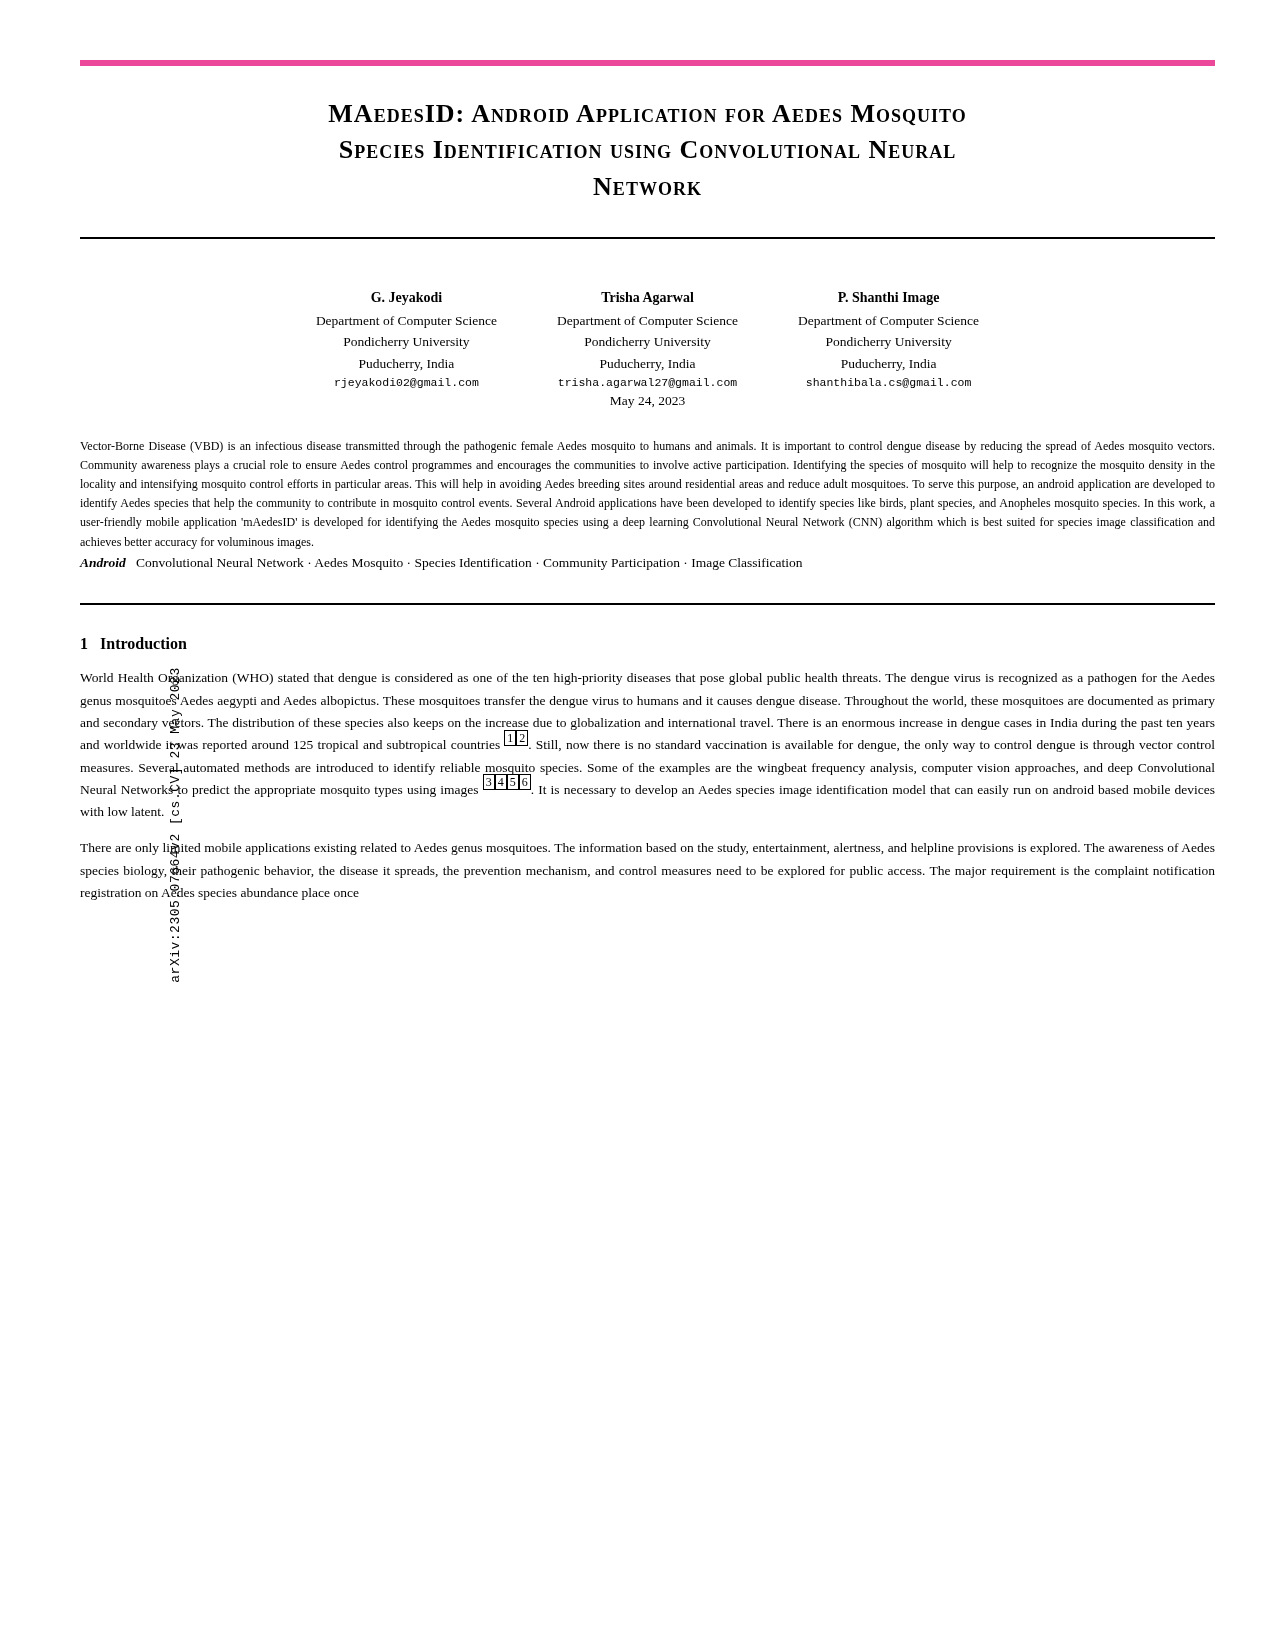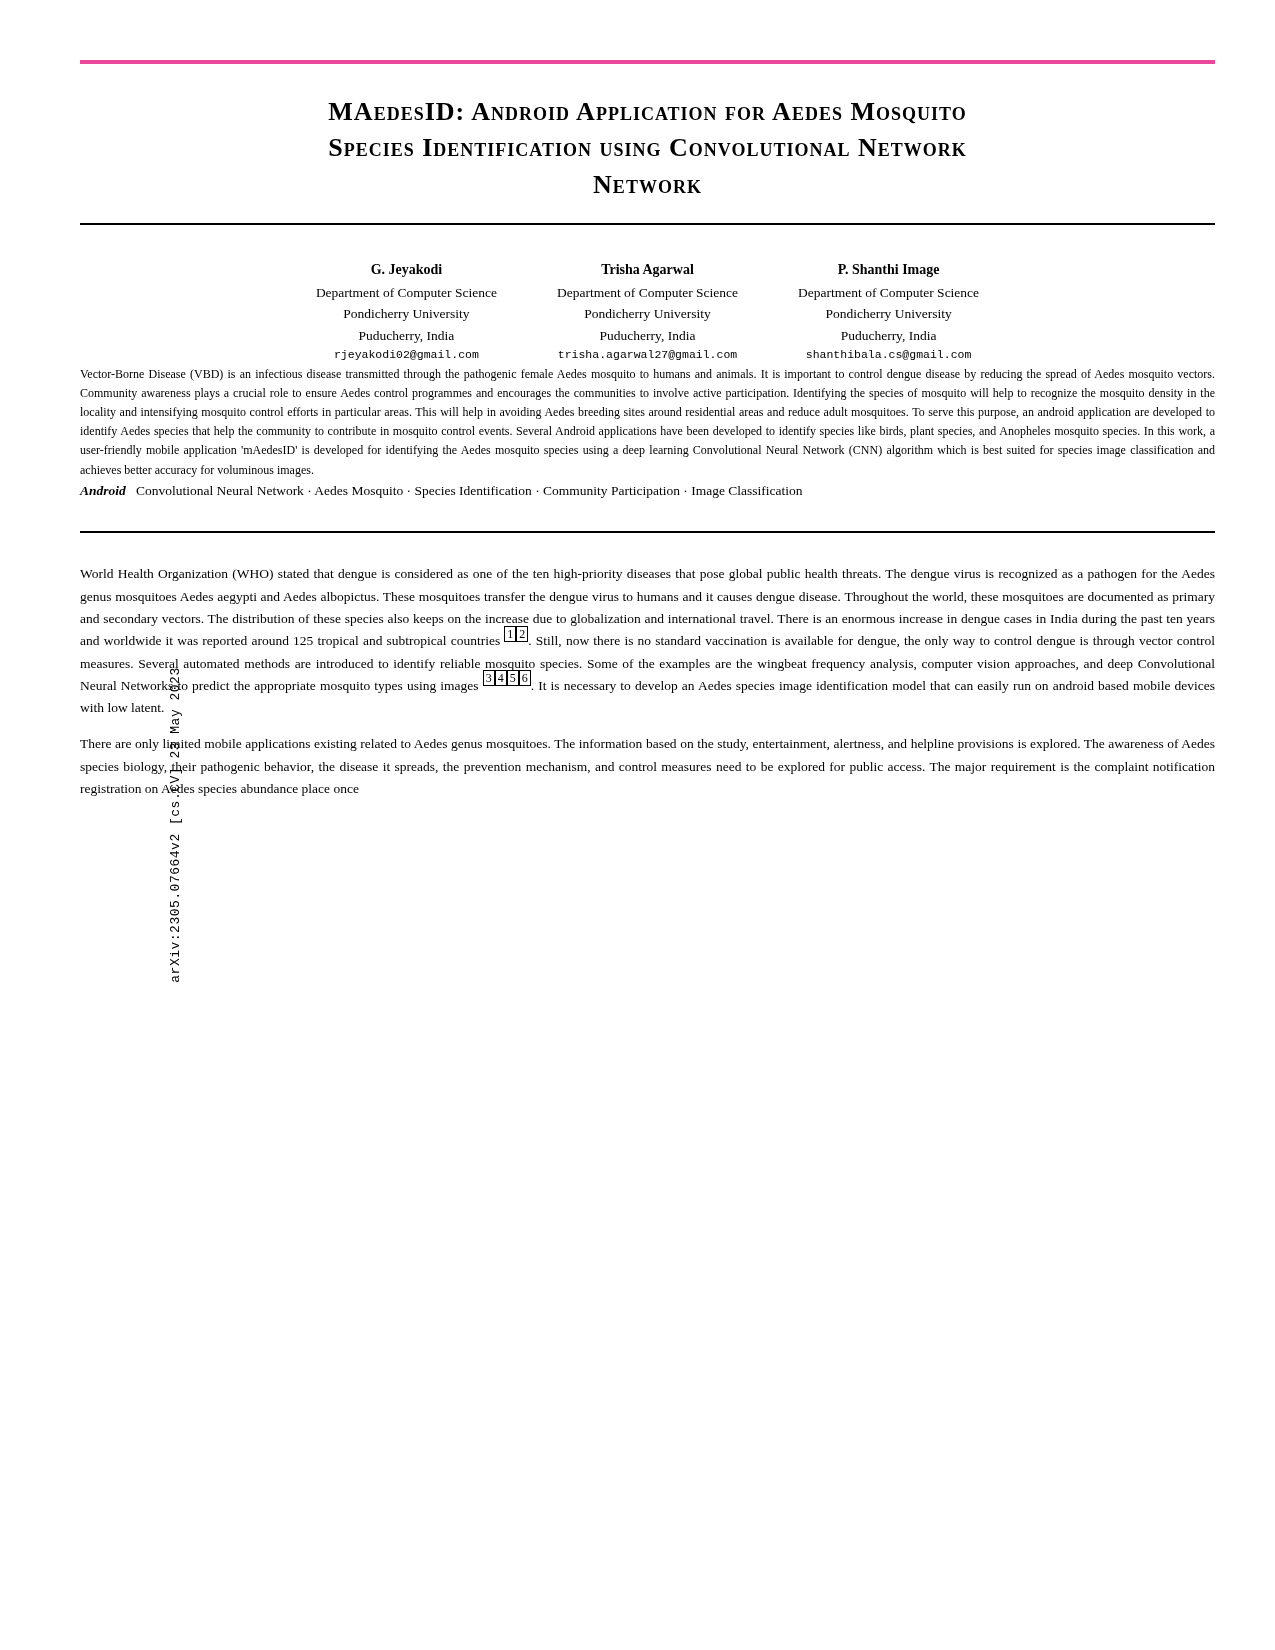--- a/index.html
+++ b/index.html
@@ -39,24 +39,24 @@
     }
 
     .content-area {
       margin-left: 80px;
       margin-right: 60px;
     }
 
     
     .title-section {
       text-align: center;
-      padding: 30px 0 20px 0;
+      padding: 30px 0 32px 0;
       border-bottom: 2px solid #000;
-      border-top: 4px solid #ec4899;
-      margin-bottom: 34px;
+      border-top: 6px solid #ec4899;
+      margin-bottom: 48px;
     }
 
     .paper-title {
       font-size: 26px;
       font-weight: bold;
       font-variant: small-caps;
       line-height: 1.4;
       letter-spacing: 1px;
     }
 
@@ -166,21 +166,21 @@
 
 <div class="page">
 
   <div class="side-label">arXiv:2305.07664v2  [cs.CV]  23 May 2023</div>
 
   <div class="content-area">
 
     <div class="title-section">
       <div class="paper-title">
         <span>MAedesID: Android Application for Aedes Mosquito</span><br>
-        <span>Species Identification using Convolutional Network</span><br>
+        <span>Species Identification using Convolutional Neural</span><br>
         <span>Network</span>
       </div>
     </div>
 
     <div class="authors-section">
 
       <div class="author-block">
         <div class="author-name">G. Jeyakodi</div>
         <div>Department of Computer Science</div>
         <div>Pondicherry University</div>
@@ -199,33 +199,40 @@
       <div class="author-block">
         <div class="author-name">P. Shanthi Image</div>
         <div>Department of Computer Science</div>
         <div>Pondicherry University</div>
         <div>Puducherry, India</div>
         <div class="author-email">shanthibala.cs@gmail.com</div>
       </div>
 
     </div>
 
+    <div class="date-section">
+      <span>May 24, 2023</span>
+    </div>
 
     <div class="abstract-section">
       <p class="abstract-text">Vector-Borne Disease (VBD) is an infectious disease transmitted through the pathogenic female Aedes mosquito to humans and animals. It is important to control dengue disease by reducing the spread of Aedes mosquito vectors. Community awareness plays a crucial role to ensure Aedes control programmes and encourages the communities to involve active participation. Identifying the species of mosquito will help to recognize the mosquito density in the locality and intensifying mosquito control efforts in particular areas. This will help in avoiding Aedes breeding sites around residential areas and reduce adult mosquitoes. To serve this purpose, an android application are developed to identify Aedes species that help the community to contribute in mosquito control events. Several Android applications have been developed to identify species like birds, plant species, and Anopheles mosquito species. In this work, a user-friendly mobile application 'mAedesID' is developed for identifying the Aedes mosquito species using a deep learning Convolutional Neural Network (CNN) algorithm which is best suited for species image classification and achieves better accuracy for voluminous images.</p>
       <p class="keywords-line">
         <span class="keywords-label">Android</span>
         <span>&nbsp;</span>
         <span>Convolutional Neural Network · Aedes Mosquito · Species Identification · Community Participation · Image Classification</span>
       </p>
     </div>
 
     <hr class="section-divider">
 
     <div class="intro-section">
+      <div class="section-heading">
+        <span class="section-number">1</span>
+        <span>Introduction</span>
+      </div>
 
       <p class="body-text">World Health Organization (WHO) stated that dengue is considered as one of the ten high-priority diseases that pose global public health threats. The dengue virus is recognized as a pathogen for the Aedes genus mosquitoes Aedes aegypti and Aedes albopictus. These mosquitoes transfer the dengue virus to humans and it causes dengue disease. Throughout the world, these mosquitoes are documented as primary and secondary vectors. The distribution of these species also keeps on the increase due to globalization and international travel. There is an enormous increase in dengue cases in India during the past ten years and worldwide it was reported around 125 tropical and subtropical countries <span class="cite">1</span><span class="cite">2</span>. Still, now there is no standard vaccination is available for dengue, the only way to control dengue is through vector control measures. Several automated methods are introduced to identify reliable mosquito species. Some of the examples are the wingbeat frequency analysis, computer vision approaches, and deep Convolutional Neural Networks to predict the appropriate mosquito types using images <span class="cite">3</span><span class="cite">4</span><span class="cite">5</span><span class="cite">6</span>. It is necessary to develop an Aedes species image identification model that can easily run on android based mobile devices with low latent.</p>
 
       <p class="body-text">There are only limited mobile applications existing related to Aedes genus mosquitoes. The information based on the study, entertainment, alertness, and helpline provisions is explored. The awareness of Aedes species biology, their pathogenic behavior, the disease it spreads, the prevention mechanism, and control measures need to be explored for public access. The major requirement is the complaint notification registration on Aedes species abundance place once</p>
 
     </div>
 
   </div>
 </div>
 

